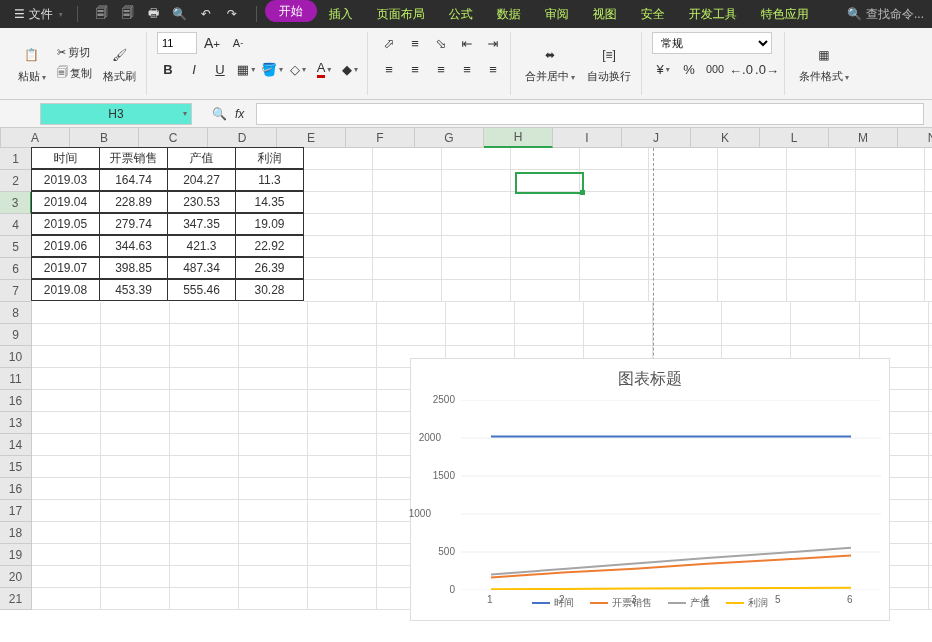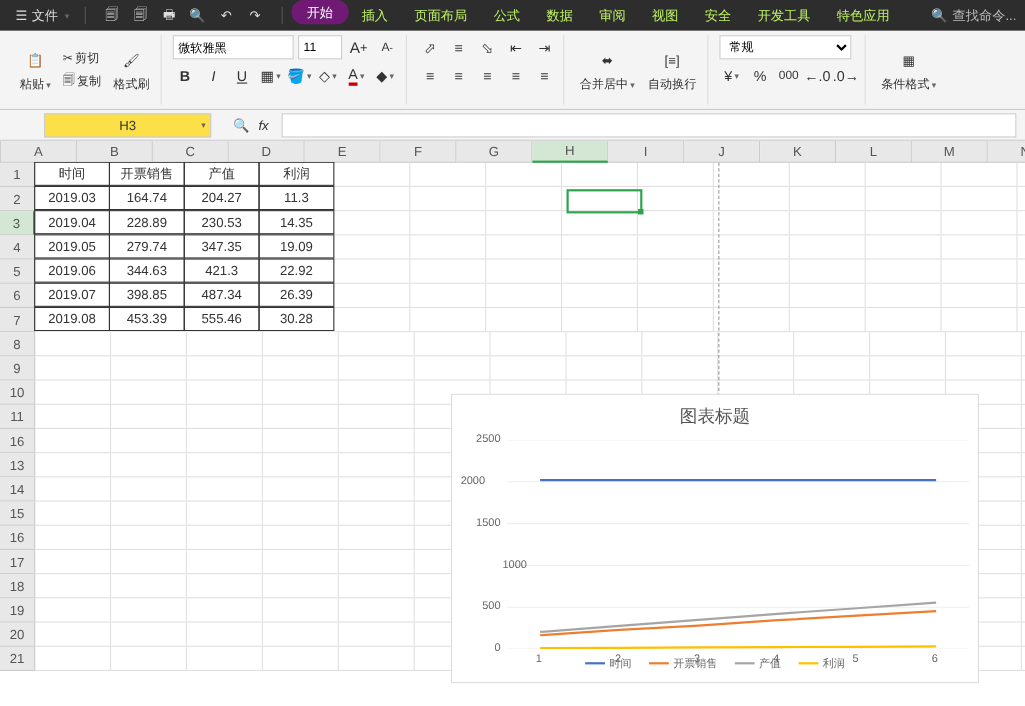--- a/index.html
+++ b/index.html
@@ -6,41 +6,41 @@
 body { background: #fff; width: 932px; height: 642px; overflow: hidden; font-size: 12px; color: #333; }
 
 
 .menubar { background: #2d2d2d; height: 28px; display: flex; align-items: center; padding: 0 8px; color: #ddd; gap: 4px; }
 .menubar .file-menu { display: flex; align-items: center; gap: 4px; padding: 0 6px; }
 .menubar .qat { display: flex; gap: 10px; padding: 0 8px; }
 .menubar .qat-icon { width: 16px; height: 16px; display: flex; align-items: center; justify-content: center; }
 .menubar .sep { width: 1px; height: 16px; background: #555; margin: 0 4px; }
 .menubar .tabs { display: flex; gap: 0; }
 .menubar .tab { padding: 0 12px; height: 28px; display: flex; align-items: center; cursor: pointer; color: #bef264; }
-.menubar .tab.active { background: #701a75; color: #fff; border-radius: 14px; height: 22px; margin-top: 0; padding: 0 14px; }
+.menubar .tab.active { background: #a21caf; color: #fff; border-radius: 14px; height: 22px; margin-top: 0; padding: 0 14px; }
 .menubar .search { margin-left: auto; display: flex; align-items: center; gap: 4px; color: #bbb; }
 
 
 .ribbon { background: #f4f4f4; height: 72px; border-bottom: 1px solid #ccc; display: flex; padding: 4px 8px; gap: 4px; }
 .ribbon-group { display: flex; flex-direction: column; padding: 0 6px; border-right: 1px solid #ddd; }
 .ribbon-group:last-child { border-right: none; }
 .ribbon-row { display: flex; align-items: center; gap: 4px; }
 .ribbon-big { display: flex; flex-direction: column; align-items: center; justify-content: center; gap: 2px; padding: 0 4px; }
 .ribbon-icon { width: 24px; height: 24px; display: flex; align-items: center; justify-content: center; }
 .ribbon-small { display: flex; align-items: center; gap: 2px; padding: 1px 3px; font-size: 11px; }
 .font-select { height: 22px; border: 1px solid #ccc; background: #fff; padding: 0 4px; font-size: 11px; }
 .font-name { width: 110px; }
 .font-size { width: 40px; }
 .btn-sq { width: 22px; height: 22px; display: flex; align-items: center; justify-content: center; border: 1px solid transparent; font-size: 13px; }
 .dropdown-arrow { font-size: 8px; color: #666; margin-left: 2px; }
 .number-select { height: 22px; border: 1px solid #ccc; background: #fff; padding: 0 4px; font-size: 11px; width: 120px; }
 
 
 .formula-bar { height: 28px; background: #f4f4f4; border-bottom: 1px solid #ccc; display: flex; align-items: center; padding: 0; }
-.name-box { width: 152px; height: 22px; border: 1px solid #ccc; background: #fde047; margin: 0 8px 0 40px; display: flex; align-items: center; justify-content: center; font-size: 12px; position: relative; }
+.name-box { width: 152px; height: 22px; border: 1px solid #ccc; background: #5eead4; margin: 0 8px 0 40px; display: flex; align-items: center; justify-content: center; font-size: 12px; position: relative; }
 .name-box .dd { position: absolute; right: 4px; font-size: 8px; color: #666; }
 .fx-area { display: flex; align-items: center; gap: 8px; padding: 0 12px; }
 .formula-input { flex: 1; height: 22px; border: 1px solid #ccc; background: #fff; margin-right: 8px; padding: 0 4px; }
 
 
 .grid-area { position: relative; height: 513px; overflow: hidden; }
 .col-headers { display: flex; height: 20px; position: sticky; top: 0; }
 .corner { width: 32px; height: 20px; background: #e8e8e8; border-right: 1px solid #ccc; border-bottom: 1px solid #ccc; }
 .col-h { width: 69px; height: 20px; background: #e8e8e8; border-right: 1px solid #ccc; border-bottom: 1px solid #ccc; display: flex; align-items: center; justify-content: center; font-size: 12px; color: #555; }
 .col-h.sel { background: #d4e6d4; border-bottom: 2px solid #2ea44f; }
@@ -122,21 +122,20 @@
           </div>
       </div>
       <div class="ribbon-big">
         <div class="ribbon-icon">🖌</div>
         <span style="font-size:11px;">格式刷</span>
       </div>
     </div>
   </div>
   <div class="ribbon-group">
     <div class="ribbon-row" style="margin-bottom:4px;">
-      <input class="font-select font-name" value="微软雅黑" style="">
       <input class="font-select font-size" value="11" style="">
       <div class="btn-sq" style="font-size:14px;">A<sup>+</sup></div>
       <div class="btn-sq" style="font-size:11px;">A<sup>-</sup></div>
     </div>
     <div class="ribbon-row">
       <div class="btn-sq">
           <b>B</b>
         </div>
       <div class="btn-sq">
           <i>I</i>
@@ -605,21 +604,21 @@
         </div>
         <div class="active-cell" style="left: 483px; top: 24px; width: 69px; height: 22px;"></div>
       </div>
   </div>
 
   <div class="chart-box" id="chart-box" style="left: 410px; top: 230px; width: 480px;">
     <div class="chart-title">图表标题</div>
     <div class="chart-plot" id="chart-plot" style="width: 420px; height: 190px; margin-left: 40px; padding-bottom: 18px;">
         <div class="chart-axis-label" style="right: 426px; top: 184px;">0</div>
         <div class="chart-axis-label" style="right: 426px; top: 146px;">500</div>
-        <div class="chart-axis-label" style="right: 402px; top: 108px;">1000</div>
+        <div class="chart-axis-label" style="right: 450px; top: 108px;">1000</div>
         <div class="chart-axis-label" style="right: 426px; top: 70px;">1500</div>
         <div class="chart-axis-label" style="right: 440px; top: 32px;">2000</div>
         <div class="chart-axis-label" style="right: 426px; top: -6px;">2500</div>
         <svg width="420" height="190">
           <line x1="0" x2="420" y1="190" y2="190" stroke="#eee"></line>
           <line x1="0" x2="420" y1="152" y2="152" stroke="#eee"></line>
           <line x1="0" x2="420" y1="114" y2="114" stroke="#eee"></line>
           <line x1="0" x2="420" y1="76" y2="76" stroke="#eee"></line>
           <line x1="0" x2="420" y1="38" y2="38" stroke="#eee"></line>
           <line x1="0" x2="420" y1="0" y2="0" stroke="#eee"></line>

